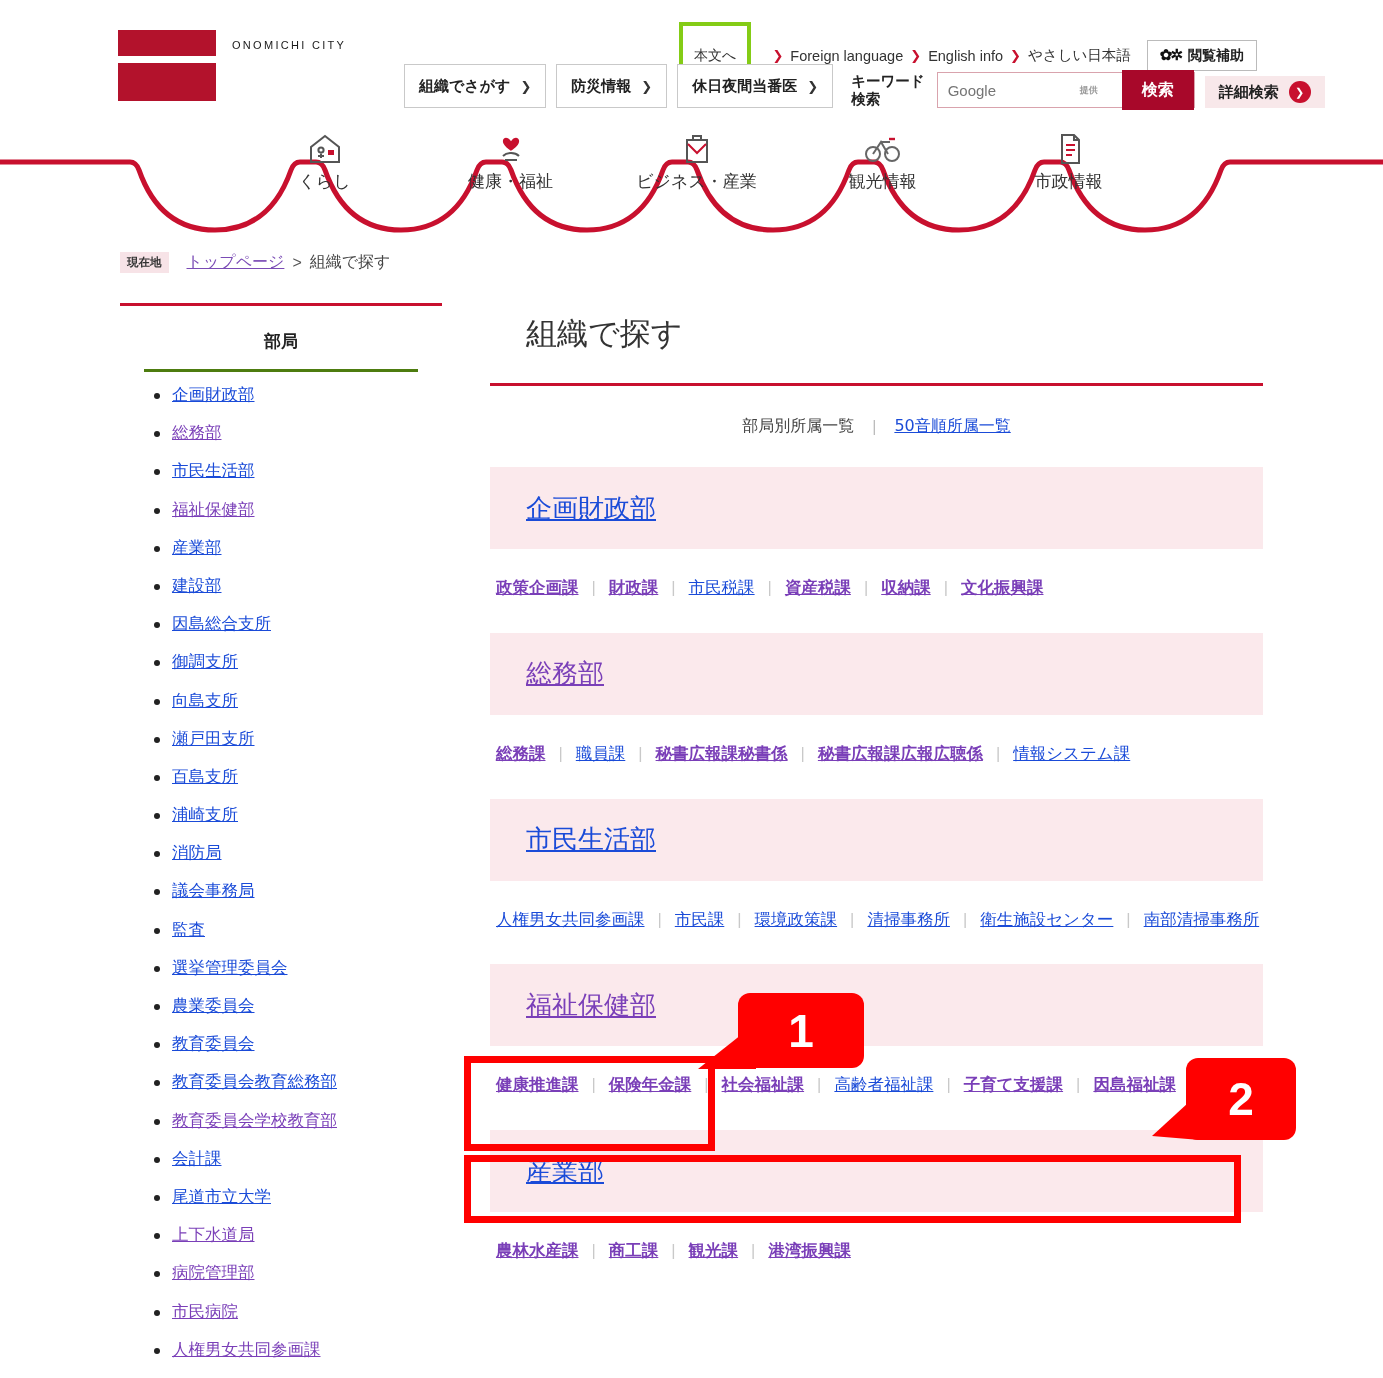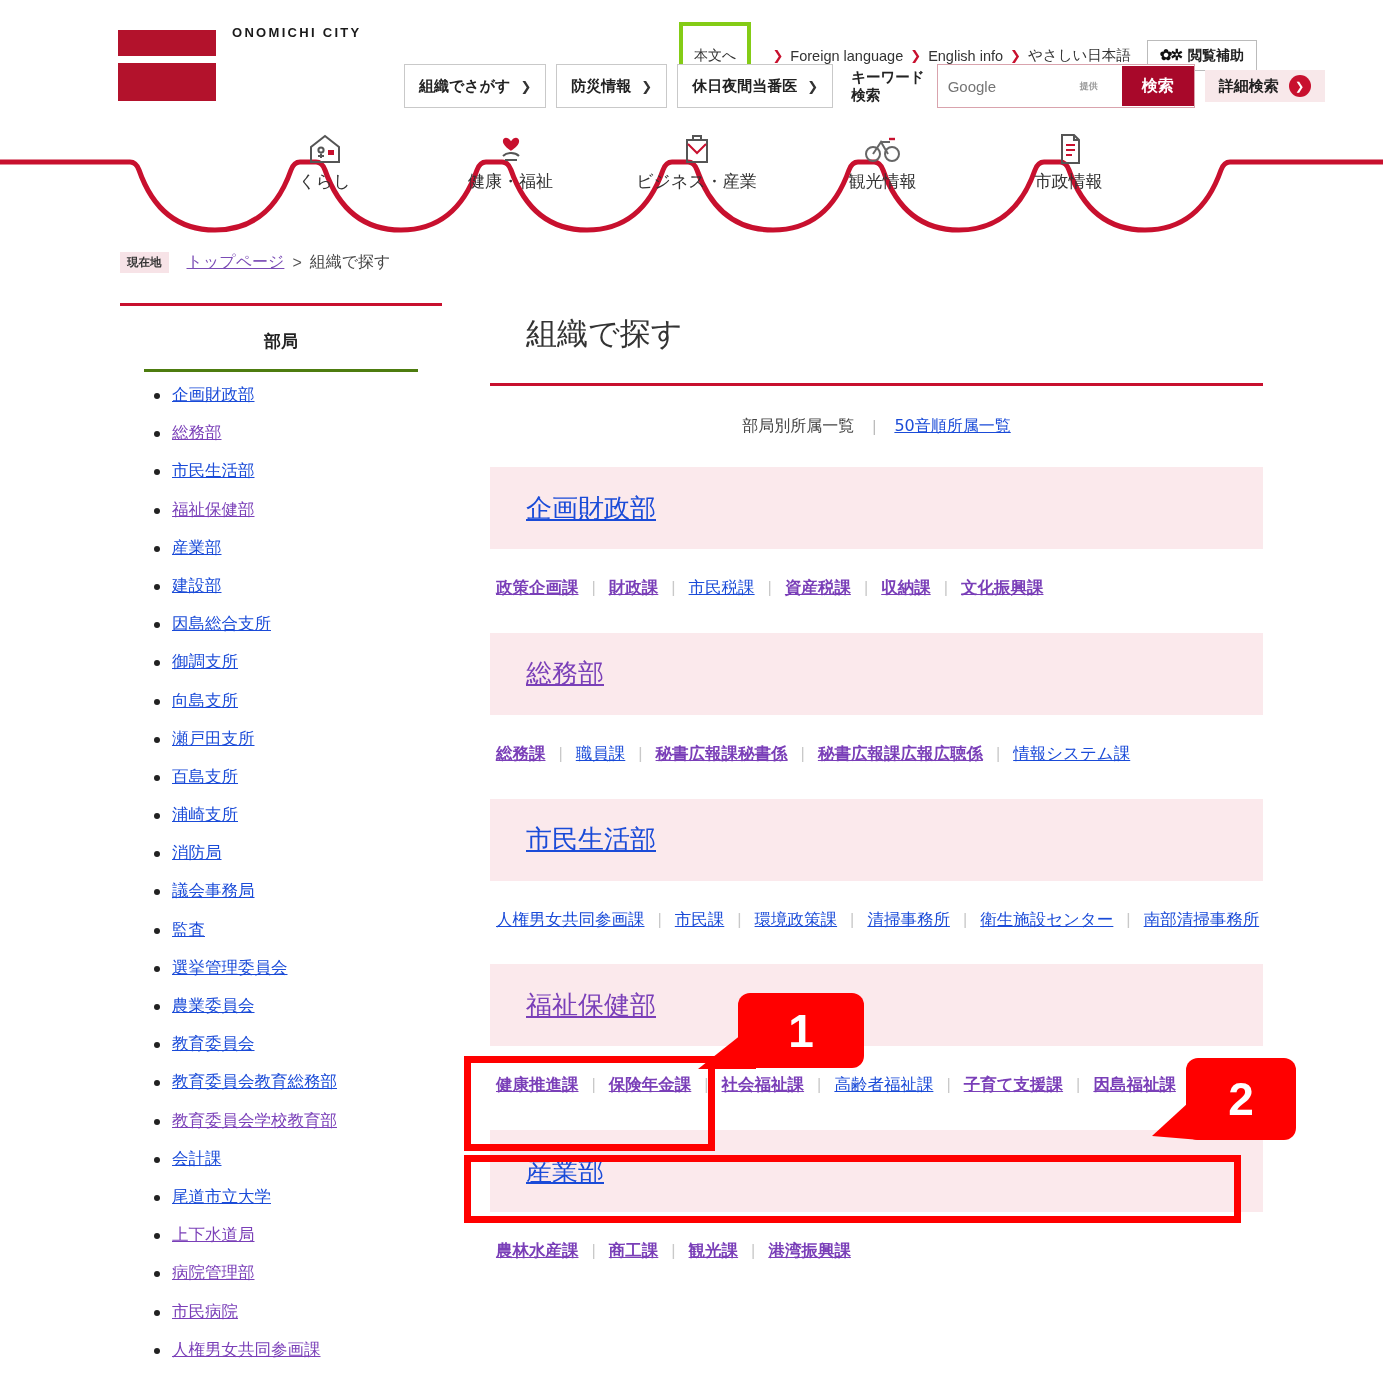--- a/index.html
+++ b/index.html
@@ -32,22 +32,22 @@
   .logo-bar { background: #b3122c; }
   .logo-bar.b1 { height: 26px; }
   .logo-bar.b2 { height: 38px; }
   .logo-text { display:flex; flex-direction:column; }
   .logo-jp {
     font-size: 42px; font-weight: 700; letter-spacing: 9px;
     color: #1a1a1a; line-height: 1.08;
     font-family: "DejaVu Sans", sans-serif;
   }
   .logo-en {
-    font-size: 13px; font-weight: 700; letter-spacing: 2.3px;
-    color: #1a1a1a; margin-top: 1px;
+    font-size: 11px; font-weight: 400; letter-spacing: 2.3px;
+    color: #1a1a1a; margin-top: 15px;
   }
 
   
   .util-row {
     position: absolute;
     right: 126px; top: 22px;
     display: flex; align-items: center; gap: 0px;
     font-size: 14.5px;
   }
   .btn-honbun {
@@ -68,38 +68,38 @@
     padding: 6px 12px; font-size: 14px; font-weight:700; color:#222;
     margin-left: 16px; display:flex; align-items:center; gap:7px;
     line-height: 1.1;
   }
   .gear-ic { font-size: 15px; letter-spacing:-2px; color:#111; }
 
   
   .quick-row {
     position: absolute;
     left: 404px; top: 64px;
-    display:flex; align-items:center; gap: 0;
+    display:flex; align-items:flex-end; gap: 0;
   }
   .qbtn {
     border: 1px solid #c9c9c9; background: #fff;
     height: 44px; display:flex; align-items:center; gap:10px;
     padding: 0 14px; margin-right: 10px;
     font-size: 15px; font-weight: 700; color:#222; white-space:nowrap;
     font-family: "DejaVu Sans", sans-serif;
   }
   .qbtn .ar { color:#333; font-size: 13px; font-weight:700; }
   .kw-label {
     font-size: 14.5px; font-weight:700; color:#222; line-height:1.25;
     margin: 0 12px 0 8px; text-align:left; white-space:nowrap;
     font-family: "DejaVu Sans", sans-serif;
   }
   .search-box {
     display:flex; align-items:center;
-    border: 1px solid #d9a3ad; height: 44px; background:#fff;
+    border: 1px solid #d9a3ad; height: 36px; background:#fff;
   }
   .search-input {
     border: none; outline: none; width: 148px; height: 38px;
     padding: 0 10px; font-size: 15px; color:#777;
     font-family: "Liberation Sans", sans-serif; background: transparent;
   }
   .search-sub { font-size: 9px; color:#999; margin-left:-6px; padding-right:24px;font-weight:bold;}
   .search-btn {
     background: #a8082a; color:#fff; border:none;
     height: 40px; padding: 0 20px; font-size: 16px; font-weight:700;

